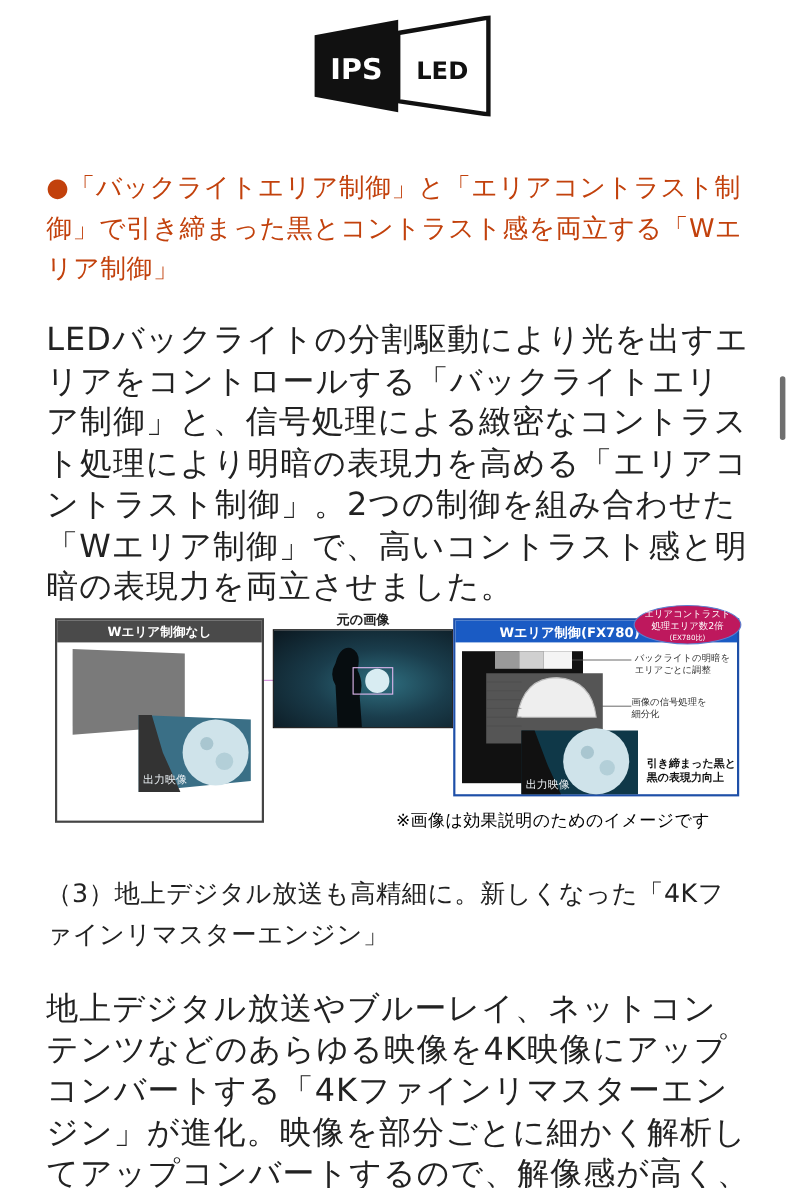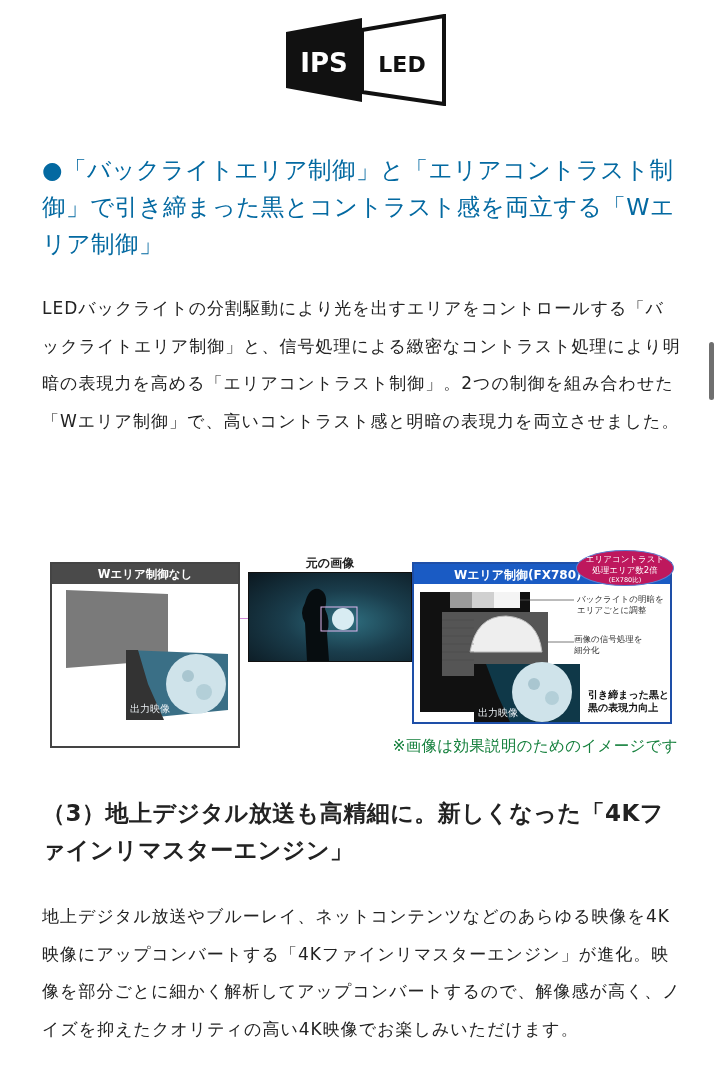--- a/index.html
+++ b/index.html
@@ -6,35 +6,35 @@
   body {
     width:720px; height:1080px; overflow:hidden; background:#ffffff;
     font-family: "DejaVu Sans", "Liberation Sans", sans-serif; color:#222;
     position:relative;
   }
   .logo { position:absolute; left:112px; top:14px; width:340px; height:92px; }
   .logo-kanji { position:absolute; left:0; top:20px; font-size:44px; font-weight:bold; letter-spacing:3px; color:#222; line-height:50px; }
   .logo-svg { position:absolute; left:172px; top:0; }
   .heading {
     position:absolute; left:42px; top:152px; width:640px;
-    font-size:23.5px; line-height:37px; color:#0369a1; letter-spacing:0.5px;
+    font-size:23.5px; line-height:37px; color:#c2410c; letter-spacing:0.5px;
   }
   .para {
     position:absolute; left:42px; width:640px;
-    font-size:17px; line-height:37.5px; color:#222; letter-spacing:1px;
+    font-size:29px; line-height:37.5px; color:#222; letter-spacing:1px;
   }
   .p1 { top:290px; }
   .p2 { top:898px; }
   .heading2 {
     position:absolute; left:42px; top:795px; width:640px;
-    font-size:23px; line-height:37px; color:#222; letter-spacing:0.5px;font-weight:bold;
+    font-size:23px; line-height:37px; color:#222; letter-spacing:0.5px;
   }
   .caption {
-    position:absolute; left:360px; top:736px; width:318px; text-align:right;
-    font-size:15.5px; color:#15803d; letter-spacing:0.3px;
+    position:absolute; left:360px; top:736px; width:318px; 
+    font-size:15.5px; color:#000000; letter-spacing:0.3px;
   }
   .scrollbar {
     position:absolute; left:709px; top:342px; width:5px; height:58px;
     background:#6f6f6f; border-radius:3px;
   }
   
   .diagram { position:absolute; left:48px; top:554px; width:630px; height:180px; }
   .panel-left {
     position:absolute; left:2px; top:8px; width:190px; height:186px;
     border:2px solid #444; background:#fff; box-sizing:border-box;

